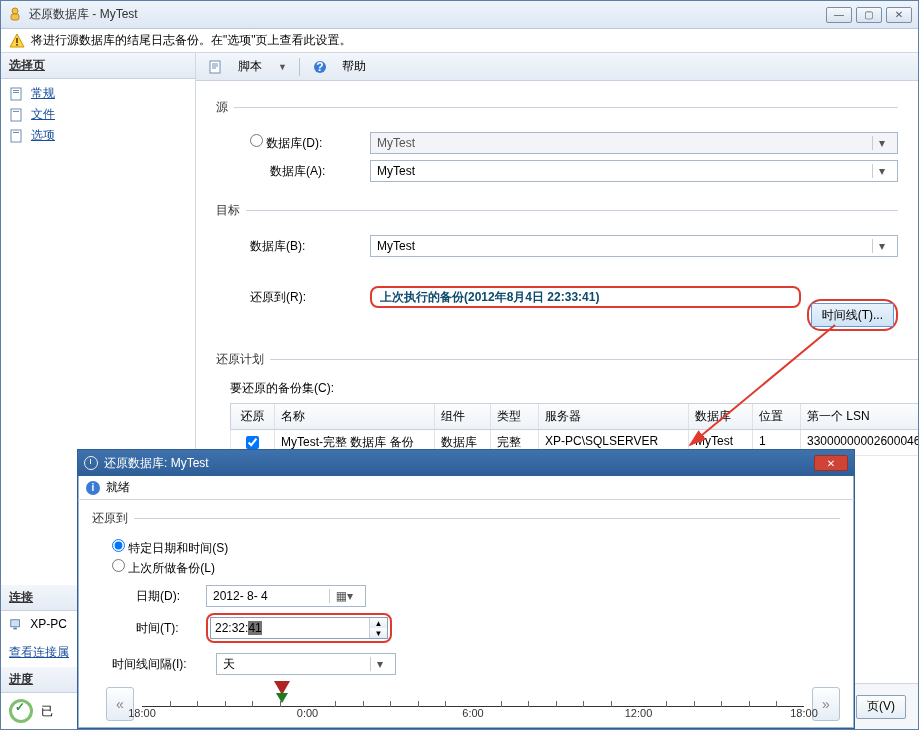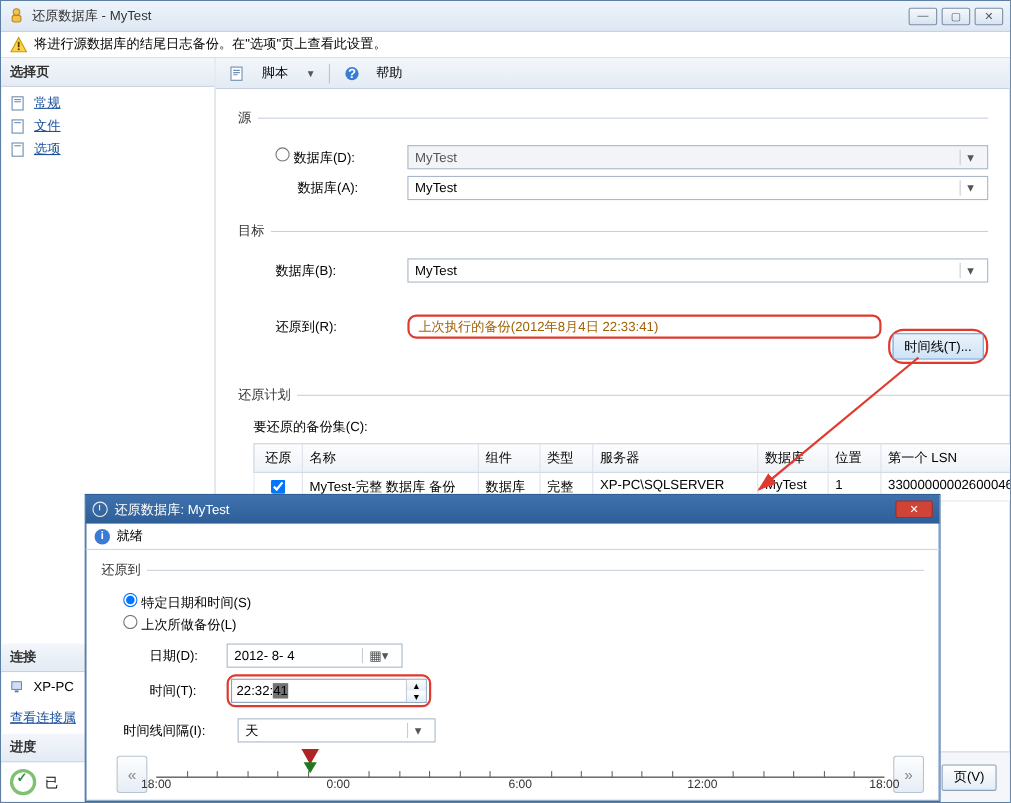--- a/index.html
+++ b/index.html
@@ -10,21 +10,21 @@
 .titlebar{height:28px;background:linear-gradient(#eef4fb,#dde7f3);border-bottom:1px solid #b8c9dc;display:flex;align-items:center;padding:0 6px;color:#333;}
 .titlebar .ticon{width:16px;height:16px;margin-right:6px;display:inline-block;}
 .titlebar .title{flex:1;}
 .winbtns{display:flex;gap:4px;}
 .winbtn{width:26px;height:16px;border:1px solid #7a8fa6;background:linear-gradient(#f6f9fc,#d9e3ee);border-radius:2px;display:flex;align-items:center;justify-content:center;font-size:10px;color:#4a5a6d;cursor:default;}
 .infobar{height:24px;background:#fff;border-bottom:1px solid #d0d7e0;display:flex;align-items:center;padding:0 8px;}
 .infobar .warn{width:16px;height:16px;margin-right:6px;}
 
 .body{display:flex;height:calc(100% - 52px);}
 .sidebar{width:195px;border-right:1px solid #d0d7e0;display:flex;flex-direction:column;}
-.sidehdr{background:linear-gradient(#f3f6fb,#e4ebf4);border-bottom:1px solid #c8d2de;padding:4px 8px;font-weight:bold;color:#333;}
+.sidehdr{background:linear-gradient(#f3f6fb,#e4ebf4);border-bottom:1px solid #c8d2de;padding:4px 8px;font-weight:bold;color:#333;text-decoration:underline;}
 .sidelist{flex:0 0 auto;padding:4px 6px;}
 .sideitem{display:flex;align-items:center;gap:6px;padding:2px 2px;color:#1a4f9c;text-decoration:underline;cursor:default;}
 .sideitem .sicn{width:16px;height:16px;}
 .sidepad{padding:6px 8px;}
 .link{color:#1a4f9c;text-decoration:underline;}
 .progrow{display:flex;align-items:center;gap:8px;padding:6px 8px;}
 .okring{width:24px;height:24px;border:3px solid #7fc171;border-radius:50%;position:relative;}
 .okring::after{content:"✓";position:absolute;left:3px;top:-2px;color:#2f8f3c;font-weight:bold;}
 
 .main{flex:1;display:flex;flex-direction:column;overflow:hidden;}
@@ -227,21 +227,21 @@
             <div class="ctrl">
                 <div class="cb">
                   <span>MyTest</span>
                   <span class="caret">▾</span>
                 </div>
               </div>
           </div>
           <div class="row">
             <div class="lab"><span>还原到(R):</span></div>
             <div class="ctrl">
-              <div style="flex:1"><input type="text" class="tb" readonly="" style="border: 2px solid rgb(224, 58, 47); border-radius: 8px; color: #a16207; padding: 0px 8px;" value="上次执行的备份(2012年8月4日 22:33:41)"></div>
+              <div style="flex:1"><input type="text" class="tb" readonly="" style="border: 2px solid rgb(224, 58, 47); border-radius: 8px; color: #0c4a6e; padding: 0px 8px; font-weight: bold;" value="上次执行的备份(2012年8月4日 22:33:41)"></div>
               <span class="timeline-btn-wrap"><button class="btn" style="background:linear-gradient(#eaf3fb,#cfe3f6);border-color:#5e9ad6">时间线(T)...</button></span>
             </div>
           </div>
         </fieldset>
 
         <fieldset class="grp">
           <legend>还原计划</legend>
           <div style="margin:2px 0 6px 0"><span>要还原的备份集(C):</span></div>
           <div class="tblhdr">
             <div class="col-chk">还原</div>

